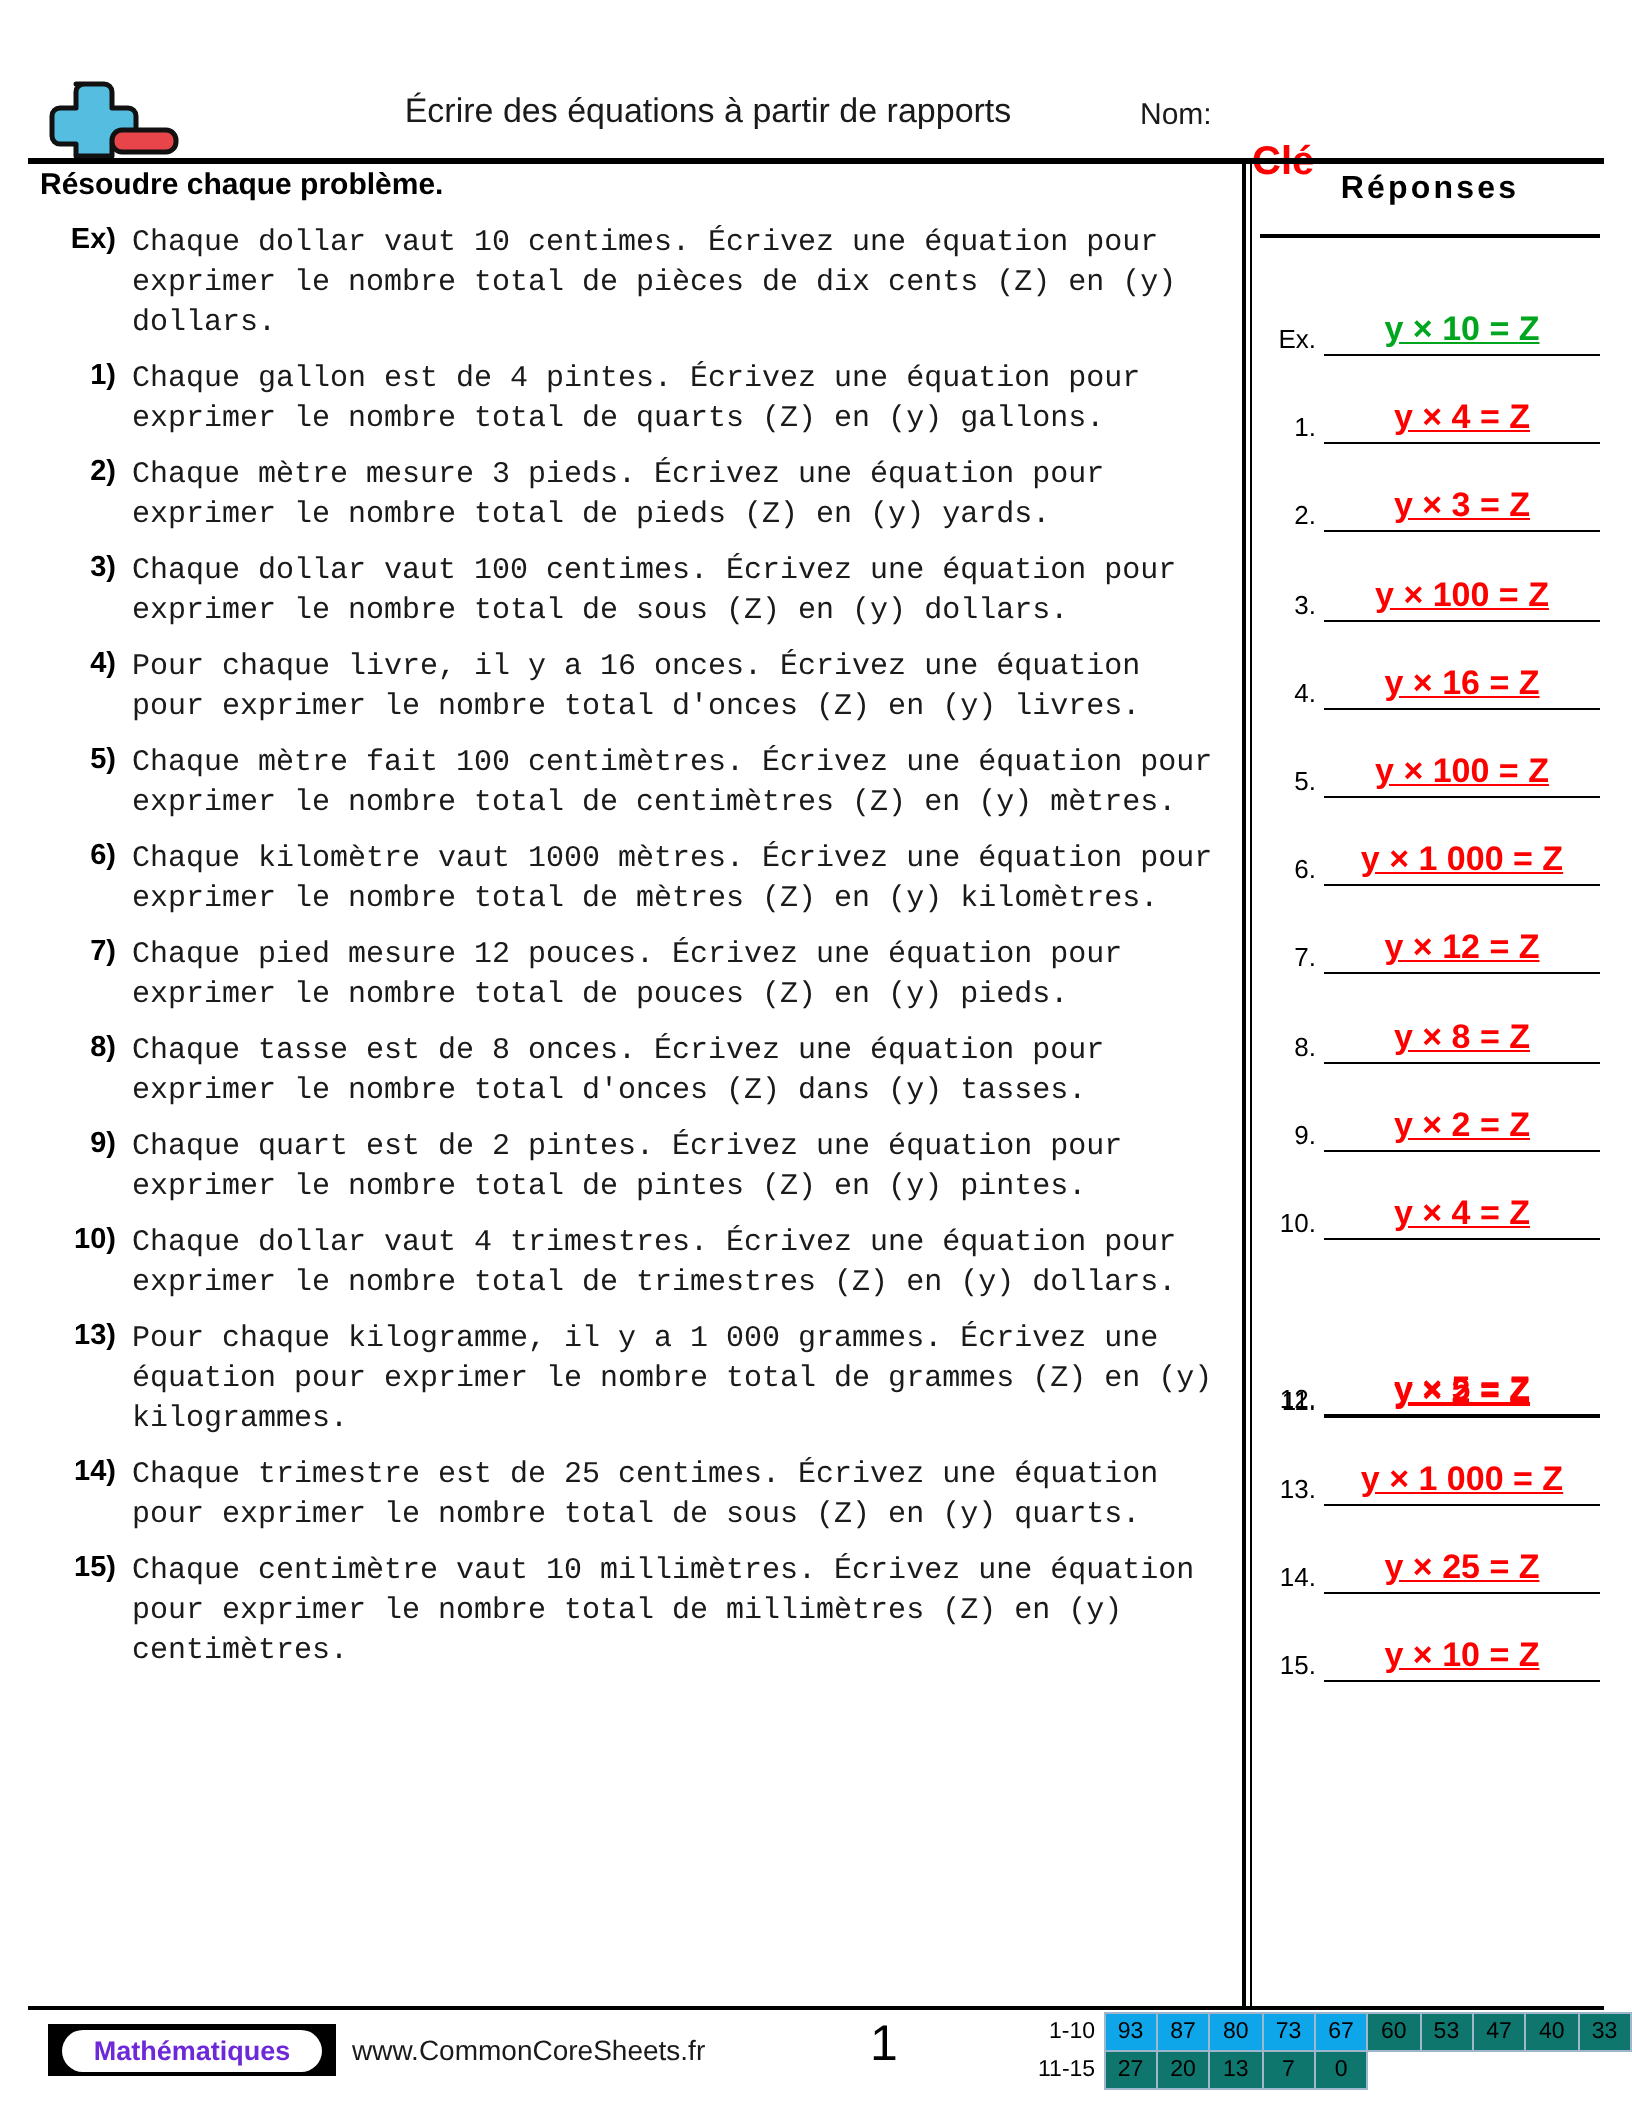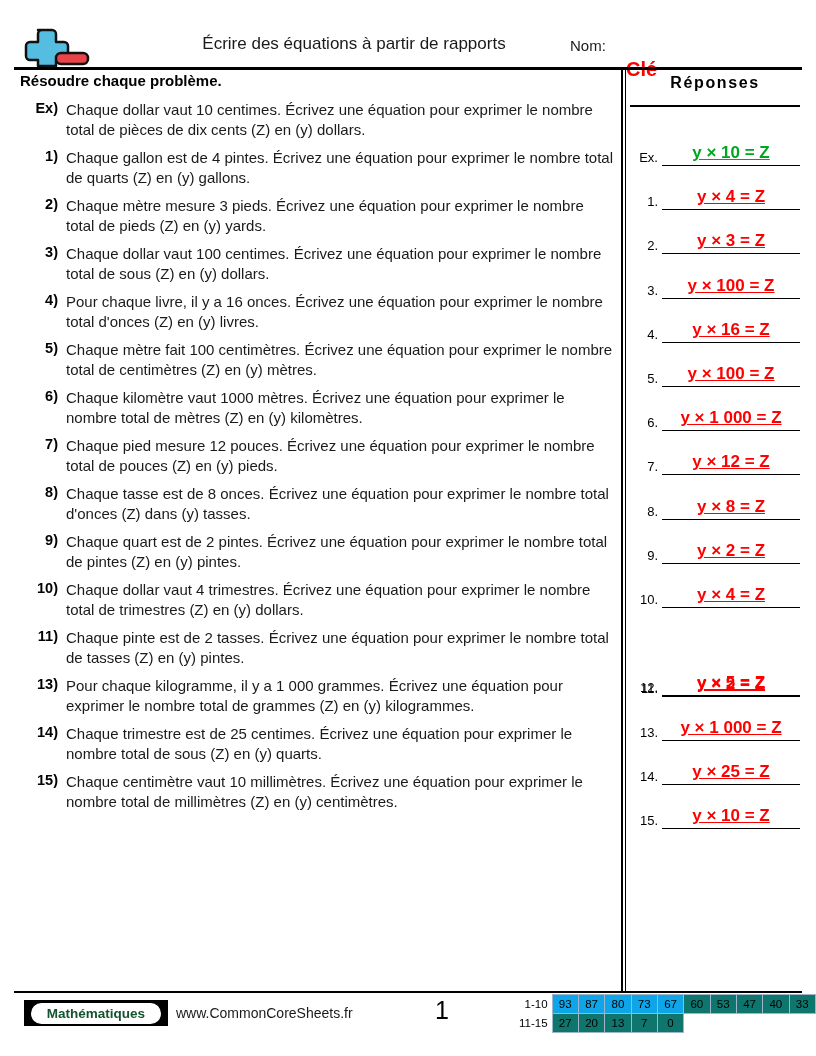--- a/index.html
+++ b/index.html
@@ -11,21 +11,21 @@
     width: 816px;
     height: 1056px;
     position: relative;
     font-family: "Liberation Sans", sans-serif;
     color: #000000;
     overflow: hidden;
   }
 
   .page {
     position: absolute;
-    left: 0; top: 4px;
+    left: 0; top: 16px;
     width: 816px;
     height: 834px;
   }
 
   
   .header {
     position: absolute;
     left: 14px; top: 18px;
     width: 788px;
     height: 46px;
@@ -114,20 +114,21 @@
     text-align: right;
     font-size: 14.5px;
     font-weight: bold;
     color: #000000;
   }
   .q-text {
     margin-left: 52px;
     font-size: 15px;
     line-height: 20px;
     color: #1a1a1a;
+    font-family: Liberation Mono, monospace;
   }
 
   
   .answers {
     position: absolute;
     left: 630px; top: 66px;
     width: 180px;
     height: 920px;
   }
   .answers-title {
@@ -196,21 +197,21 @@
   .brand-pill {
     width: 130px;
     height: 21px;
     background: #ffffff;
     border-radius: 11px;
     display: flex;
     align-items: center;
     justify-content: center;
     font-size: 13.5px;
     font-weight: bold;
-    color: #14532d;
+    color: #6d28d9;
   }
   .site {
     position: absolute;
     left: 176px; top: 1001px;
     font-size: 14px;
     color: #1a1a1a;
   }
   .page-num {
     position: absolute;
     left: 410px; top: 992px;
@@ -311,24 +312,20 @@
         <div class="q-num">8)</div>
         <div class="q-text">Chaque tasse est de 8 onces. Écrivez une équation pour exprimer le nombre total d'onces (Z) dans (y) tasses.</div>
       </div>
       <div class="q">
         <div class="q-num">9)</div>
         <div class="q-text">Chaque quart est de 2 pintes. Écrivez une équation pour exprimer le nombre total de pintes (Z) en (y) pintes.</div>
       </div>
       <div class="q">
         <div class="q-num">10)</div>
         <div class="q-text">Chaque dollar vaut 4 trimestres. Écrivez une équation pour exprimer le nombre total de trimestres (Z) en (y) dollars.</div>
-      </div>
-      <div class="q">
-        <div class="q-num">11)</div>
-        <div class="q-text">Chaque pinte est de 2 tasses. Écrivez une équation pour exprimer le nombre total de tasses (Z) en (y) pintes.</div>
       </div>
       <div class="q">
         <div class="q-num">13)</div>
         <div class="q-text">Pour chaque kilogramme, il y a 1 000 grammes. Écrivez une équation pour exprimer le nombre total de grammes (Z) en (y) kilogrammes.</div>
       </div>
       <div class="q">
         <div class="q-num">14)</div>
         <div class="q-text">Chaque trimestre est de 25 centimes. Écrivez une équation pour exprimer le nombre total de sous (Z) en (y) quarts.</div>
       </div>
       <div class="q">

